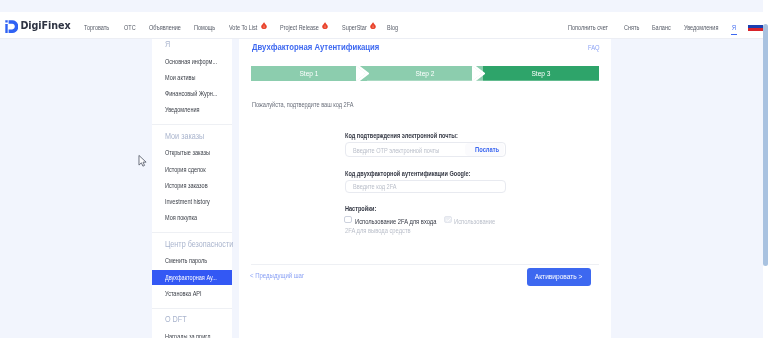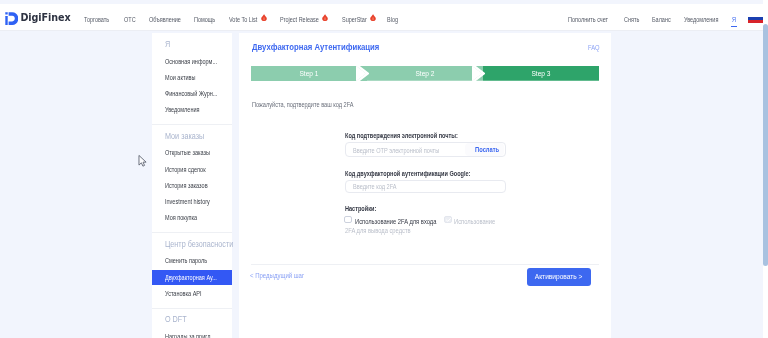--- a/index.html
+++ b/index.html
@@ -6,21 +6,21 @@
   html, body {
     width: 768px; height: 338px; overflow: hidden;
     font-family: "Liberation Sans", sans-serif;
     background: #f2f5fd;
     -webkit-font-smoothing: antialiased;
   }
   .page { position: relative; width: 768px; height: 338px; overflow:hidden; }
 
   
   .header {
-    position: absolute; left: 0; top: 4px; width: 763px; height: 27px;
+    position: absolute; left: 0; top: 12px; width: 763px; height: 27px;
     background: #ffffff;
     border-bottom: 1px solid #eceef4;
     z-index: 10;
   }
   .logo-mark { position:absolute; left: 4.8px; top: 8.2px; width: 13.3px; height: 13.2px; display:block; }
   .logo-text {
     position:absolute; left: 20.4px; top: 7.8px;
     font-family: "DejaVu Sans", sans-serif;
     font-size: 9.6px; font-weight: bold; color: #2e3342;
     letter-spacing: -.07px; line-height: 12px; white-space:nowrap;

